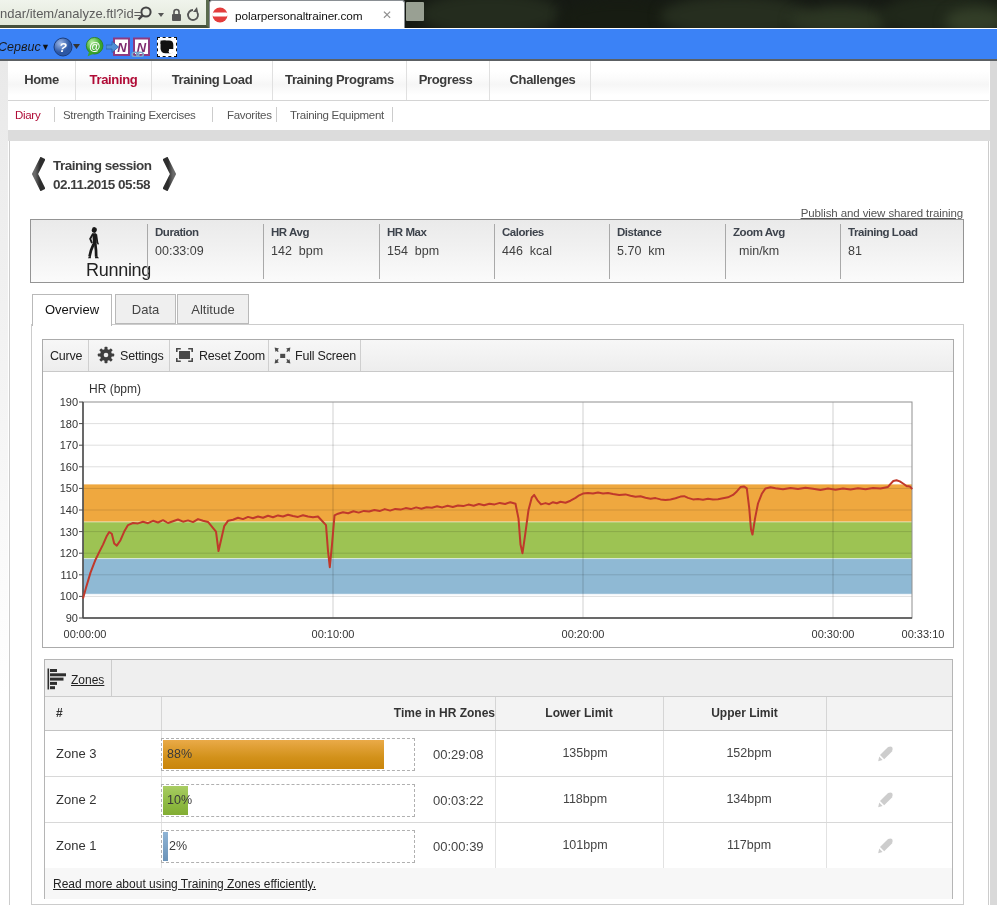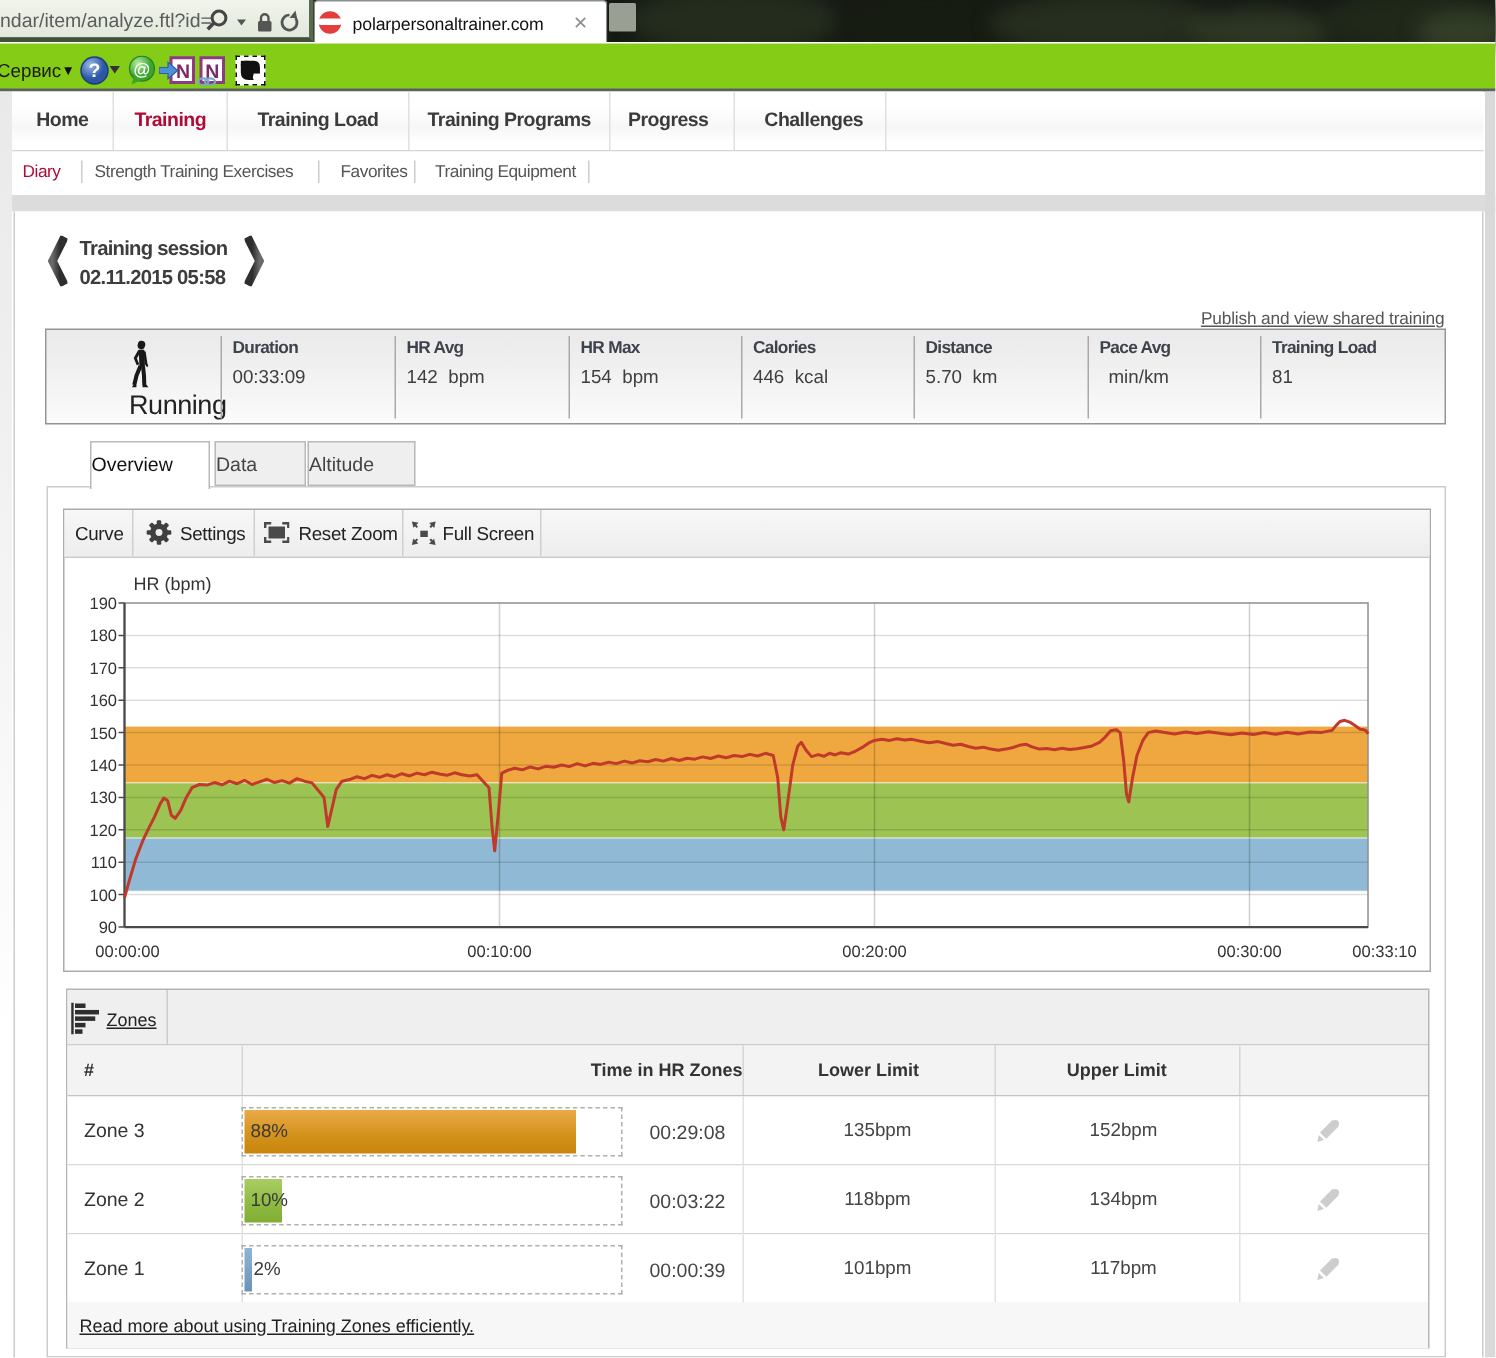--- a/index.html
+++ b/index.html
@@ -9,21 +9,21 @@
 
 #topbar{top:0;left:0;width:997px;height:28px;background:#161a14;}
 #addr{top:0;left:0;width:209px;height:28px;background:linear-gradient(#f0f4ec,#e2e8da);border-bottom:3px solid #45503c;border-right:3px solid #5a6a4e;box-sizing:border-box;}
 #addrtxt{top:6px;left:0px;font-size:13px;color:#5c5c5c;white-space:nowrap;}
 #tab{top:0;left:209px;width:196px;height:29px;background:#fff;border:1px solid #8a8f94;border-bottom:none;border-radius:3px 3px 0 0;box-sizing:border-box;}
 #tabtitle{top:8px;left:25px;font-size:11.8px;letter-spacing:-0.1px;color:#111;}
 #tabx{top:7px;left:172px;font-size:12px;color:#909090;}
 #newtab{top:2px;left:406px;width:18px;height:19px;background:#99a093;border-radius:1px;}
 .blob{border-radius:50%;filter:blur(6px);}
 
-#menubar{top:28px;left:0;width:997px;height:31px;background:#84cc16;border-top:1px solid #fff;}
+#menubar{top:28px;left:0;width:997px;height:31px;background:#3b82f6;border-top:1px solid #fff;font-style:italic;}
 #menutext{top:11px;left:-2px;font-size:12.5px;color:#1a1a1a;}
 #darkline{top:59px;left:0;width:997px;height:2px;background:#5c6063;}
 
 #navrow{top:61px;left:8px;width:981px;height:39px;background:linear-gradient(#ffffff,#ffffff 25%,#fbfbfb 45%,#f6f6f6 60%,#ffffff 88%);}
 .navitem{top:0;height:39px;border-right:1px solid #e0e0e0;box-sizing:border-box;}
 .navitem span{position:absolute;top:11px;left:0;width:100%;text-align:center;font-size:13px;font-weight:bold;color:#3b3b3b;white-space:nowrap;letter-spacing:-0.35px;}
 #navsep{top:100px;left:8px;width:981px;height:1px;background:#d4d4d4;}
 #subnav{top:101px;left:8px;width:981px;height:29px;background:#fff;}
 .subitem{top:8px;font-size:11.5px;letter-spacing:-0.3px;color:#555;white-space:nowrap;}
 .subsep{top:6px;width:1px;height:15px;background:#ccc;}
@@ -36,21 +36,21 @@
 #htitle{top:15px;left:43px;font-size:13.5px;letter-spacing:-0.5px;font-weight:bold;color:#3d3d3d;line-height:19px;}
 #publish{top:66px;left:400px;width:553px;text-align:right;font-size:11.5px;letter-spacing:-0.1px;color:#555;}
 #publish a{color:#555;}
 
 #summary{top:78px;left:20px;width:934px;height:64px;background:linear-gradient(#eaeaea,#f0f0f0 40%,#fbfbfb);border:1px solid #949494;box-sizing:border-box;}
 .scell-border{top:4px;width:1px;height:55px;background:#a9a9a9;}
 .slabel{top:6px;font-size:11.5px;letter-spacing:-0.45px;font-weight:bold;color:#3d434c;}
 .sval{top:24px;font-size:12.5px;color:#3f3f3f;}
 #runlabel{top:40px;left:4px;width:116px;text-align:right;font-size:18px;letter-spacing:-0.3px;color:#222;}
 
-#tabs3 .tab{top:0;height:30px;box-sizing:border-box;border:1px solid #b9b9b9;background:#efefef;font-size:13px;color:#444;margin-left:28px;}
+#tabs3 .tab{top:0;height:30px;box-sizing:border-box;border:1px solid #b9b9b9;background:#efefef;text-align:center;font-size:13px;color:#444;}
 #tabs3 .tab span{position:absolute;left:0;top:7px;width:100%;}
 #tabs3 .active{background:#fff;border-bottom:none;height:32px;z-index:5;color:#111;}
 #pane{top:183px;left:21px;width:933px;height:581px;border:1px solid #ccc;box-sizing:border-box;background:#fff;}
 
 #chartbox{top:14px;left:10px;width:912px;height:309px;border:1px solid #ababab;box-sizing:border-box;background:#fff;}
 #charttools{top:0;left:0;width:910px;height:31px;background:linear-gradient(#f7f7f7,#ededed);border-bottom:1px solid #c9c9c9;}
 .tool{top:9px;font-size:12.5px;letter-spacing:-0.2px;color:#222;}
 .toolsep{top:0;width:1px;height:31px;background:#cfcfcf;}
 
 #zonesbox{top:334px;left:12px;width:909px;height:240px;border:1px solid #b5b5b5;box-sizing:border-box;background:#fff;}
@@ -232,21 +232,21 @@
     <div class="scell-border abs" style="left:348px"></div>
     <span class="slabel abs" style="left:356px">HR Max</span>
         <span class="sval abs" style="left:356px">154&nbsp; bpm</span>
     <div class="scell-border abs" style="left:463px"></div>
     <span class="slabel abs" style="left:471px">Calories</span>
         <span class="sval abs" style="left:471px">446&nbsp; kcal</span>
     <div class="scell-border abs" style="left:578px"></div>
     <span class="slabel abs" style="left:586px">Distance</span>
         <span class="sval abs" style="left:586px">5.70&nbsp; km</span>
     <div class="scell-border abs" style="left:694px"></div>
-    <span class="slabel abs" style="left:702px">Pace Avg</span>
+    <span class="slabel abs" style="left:702px">Zoom Avg</span>
         <span class="sval abs" style="left:708px">min/km</span>
     <div class="scell-border abs" style="left:809px"></div>
     <span class="slabel abs" style="left:817px">Training Load</span>
         <span class="sval abs" style="left:817px">81</span>
   </div>
 
   <div class="abs" id="tabs3" style="top:153px;left:0;width:980px;height:32px;">
     <div class="tab active abs" style="left:22px;width:80px">
           <span>Overview</span>
         </div>

